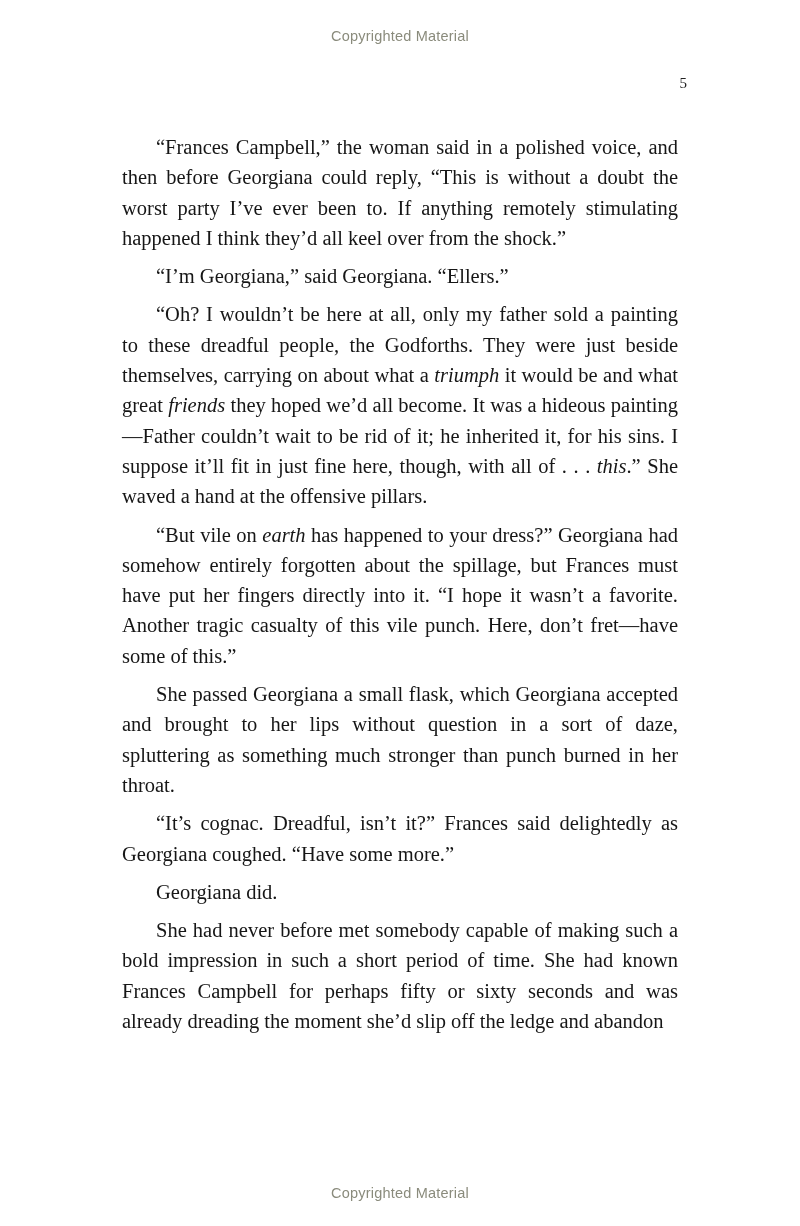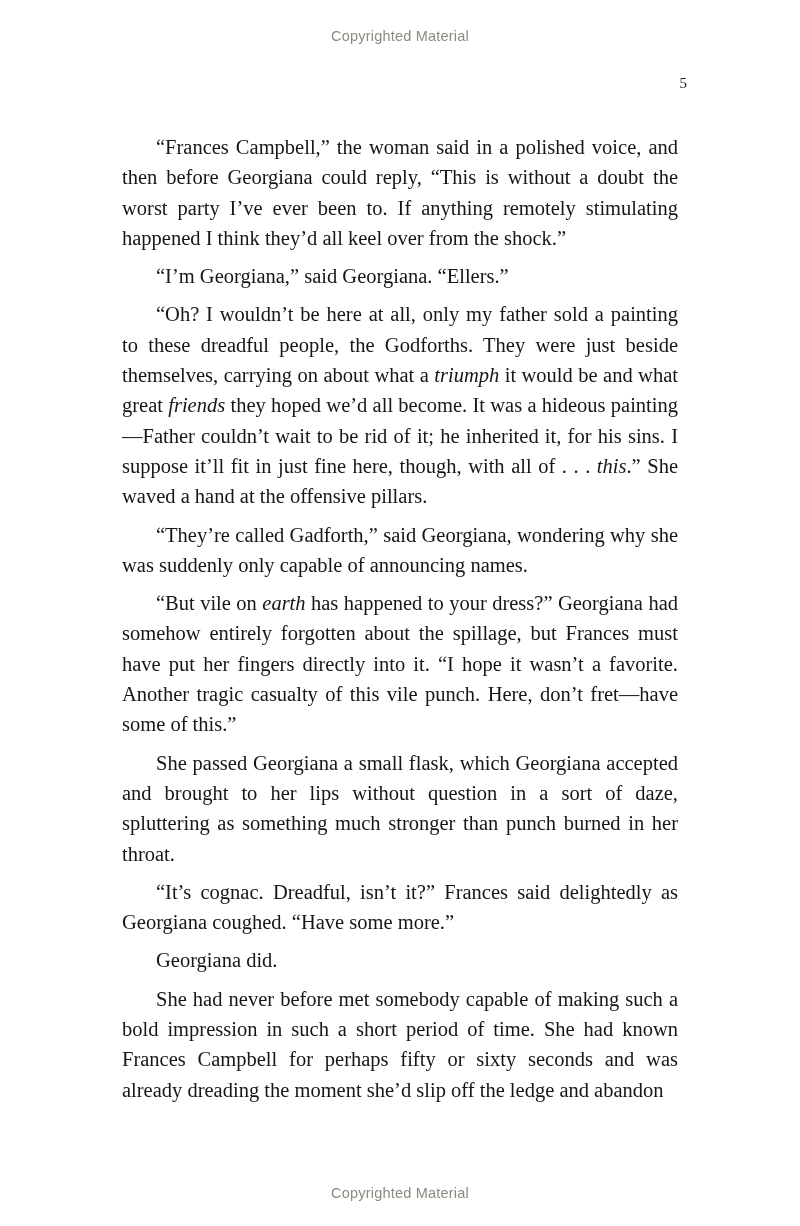--- a/index.html
+++ b/index.html
@@ -86,21 +86,20 @@
   <div class="copyright top">Copyrighted Material</div>
 
   <div class="running-head">
     <span class="page-num">5</span>
   </div>
 
   <div class="body-text">
       <p><span>“Frances Campbell,” the woman said in a polished voice, and then before Georgiana could reply, “This is without a doubt the worst party I’ve ever been to. If anything remotely stimulating happened I think they’d all keel over from the shock.”</span></p>
       <p><span>“I’m Georgiana,” said Georgiana. “Ellers.”</span></p>
       <p><span>“Oh? I wouldn’t be here at all, only my father sold a painting to these dreadful people, the Godforths. They were just beside themselves, carrying on about what a </span><em>triumph</em><span> it would be and what great </span><em>friends</em><span> they hoped we’d all become. It was a hideous painting—Father couldn’t wait to be rid of it; he inherited it, for his sins. I suppose it’ll fit in just fine here, though, with all of . . . </span><em>this</em><span>.” She waved a hand at the offensive pillars.</span></p>
-      <p><span>“They’re called Gadforth,” said Georgiana, wondering why she was suddenly only capable of announcing names.</span></p>
       <p><span>“But vile on </span><em>earth</em><span> has happened to your dress?” Georgiana had somehow entirely forgotten about the spillage, but Frances must have put her fingers directly into it. “I hope it wasn’t a favorite. Another tragic casualty of this vile punch. Here, don’t fret—have some of this.”</span></p>
       <p><span>She passed Georgiana a small flask, which Georgiana accepted and brought to her lips without question in a sort of daze, spluttering as something much stronger than punch burned in her throat.</span></p>
       <p><span>“It’s cognac. Dreadful, isn’t it?” Frances said delightedly as Georgiana coughed. “Have some more.”</span></p>
       <p><span>Georgiana did.</span></p>
       <p><span>She had never before met somebody capable of making such a bold impression in such a short period of time. She had known Frances Campbell for perhaps fifty or sixty seconds and was already dreading the moment she’d slip off the ledge and abandon</span></p>
     </div>
 
   <div class="copyright bottom">Copyrighted Material</div>
 
 </div>

